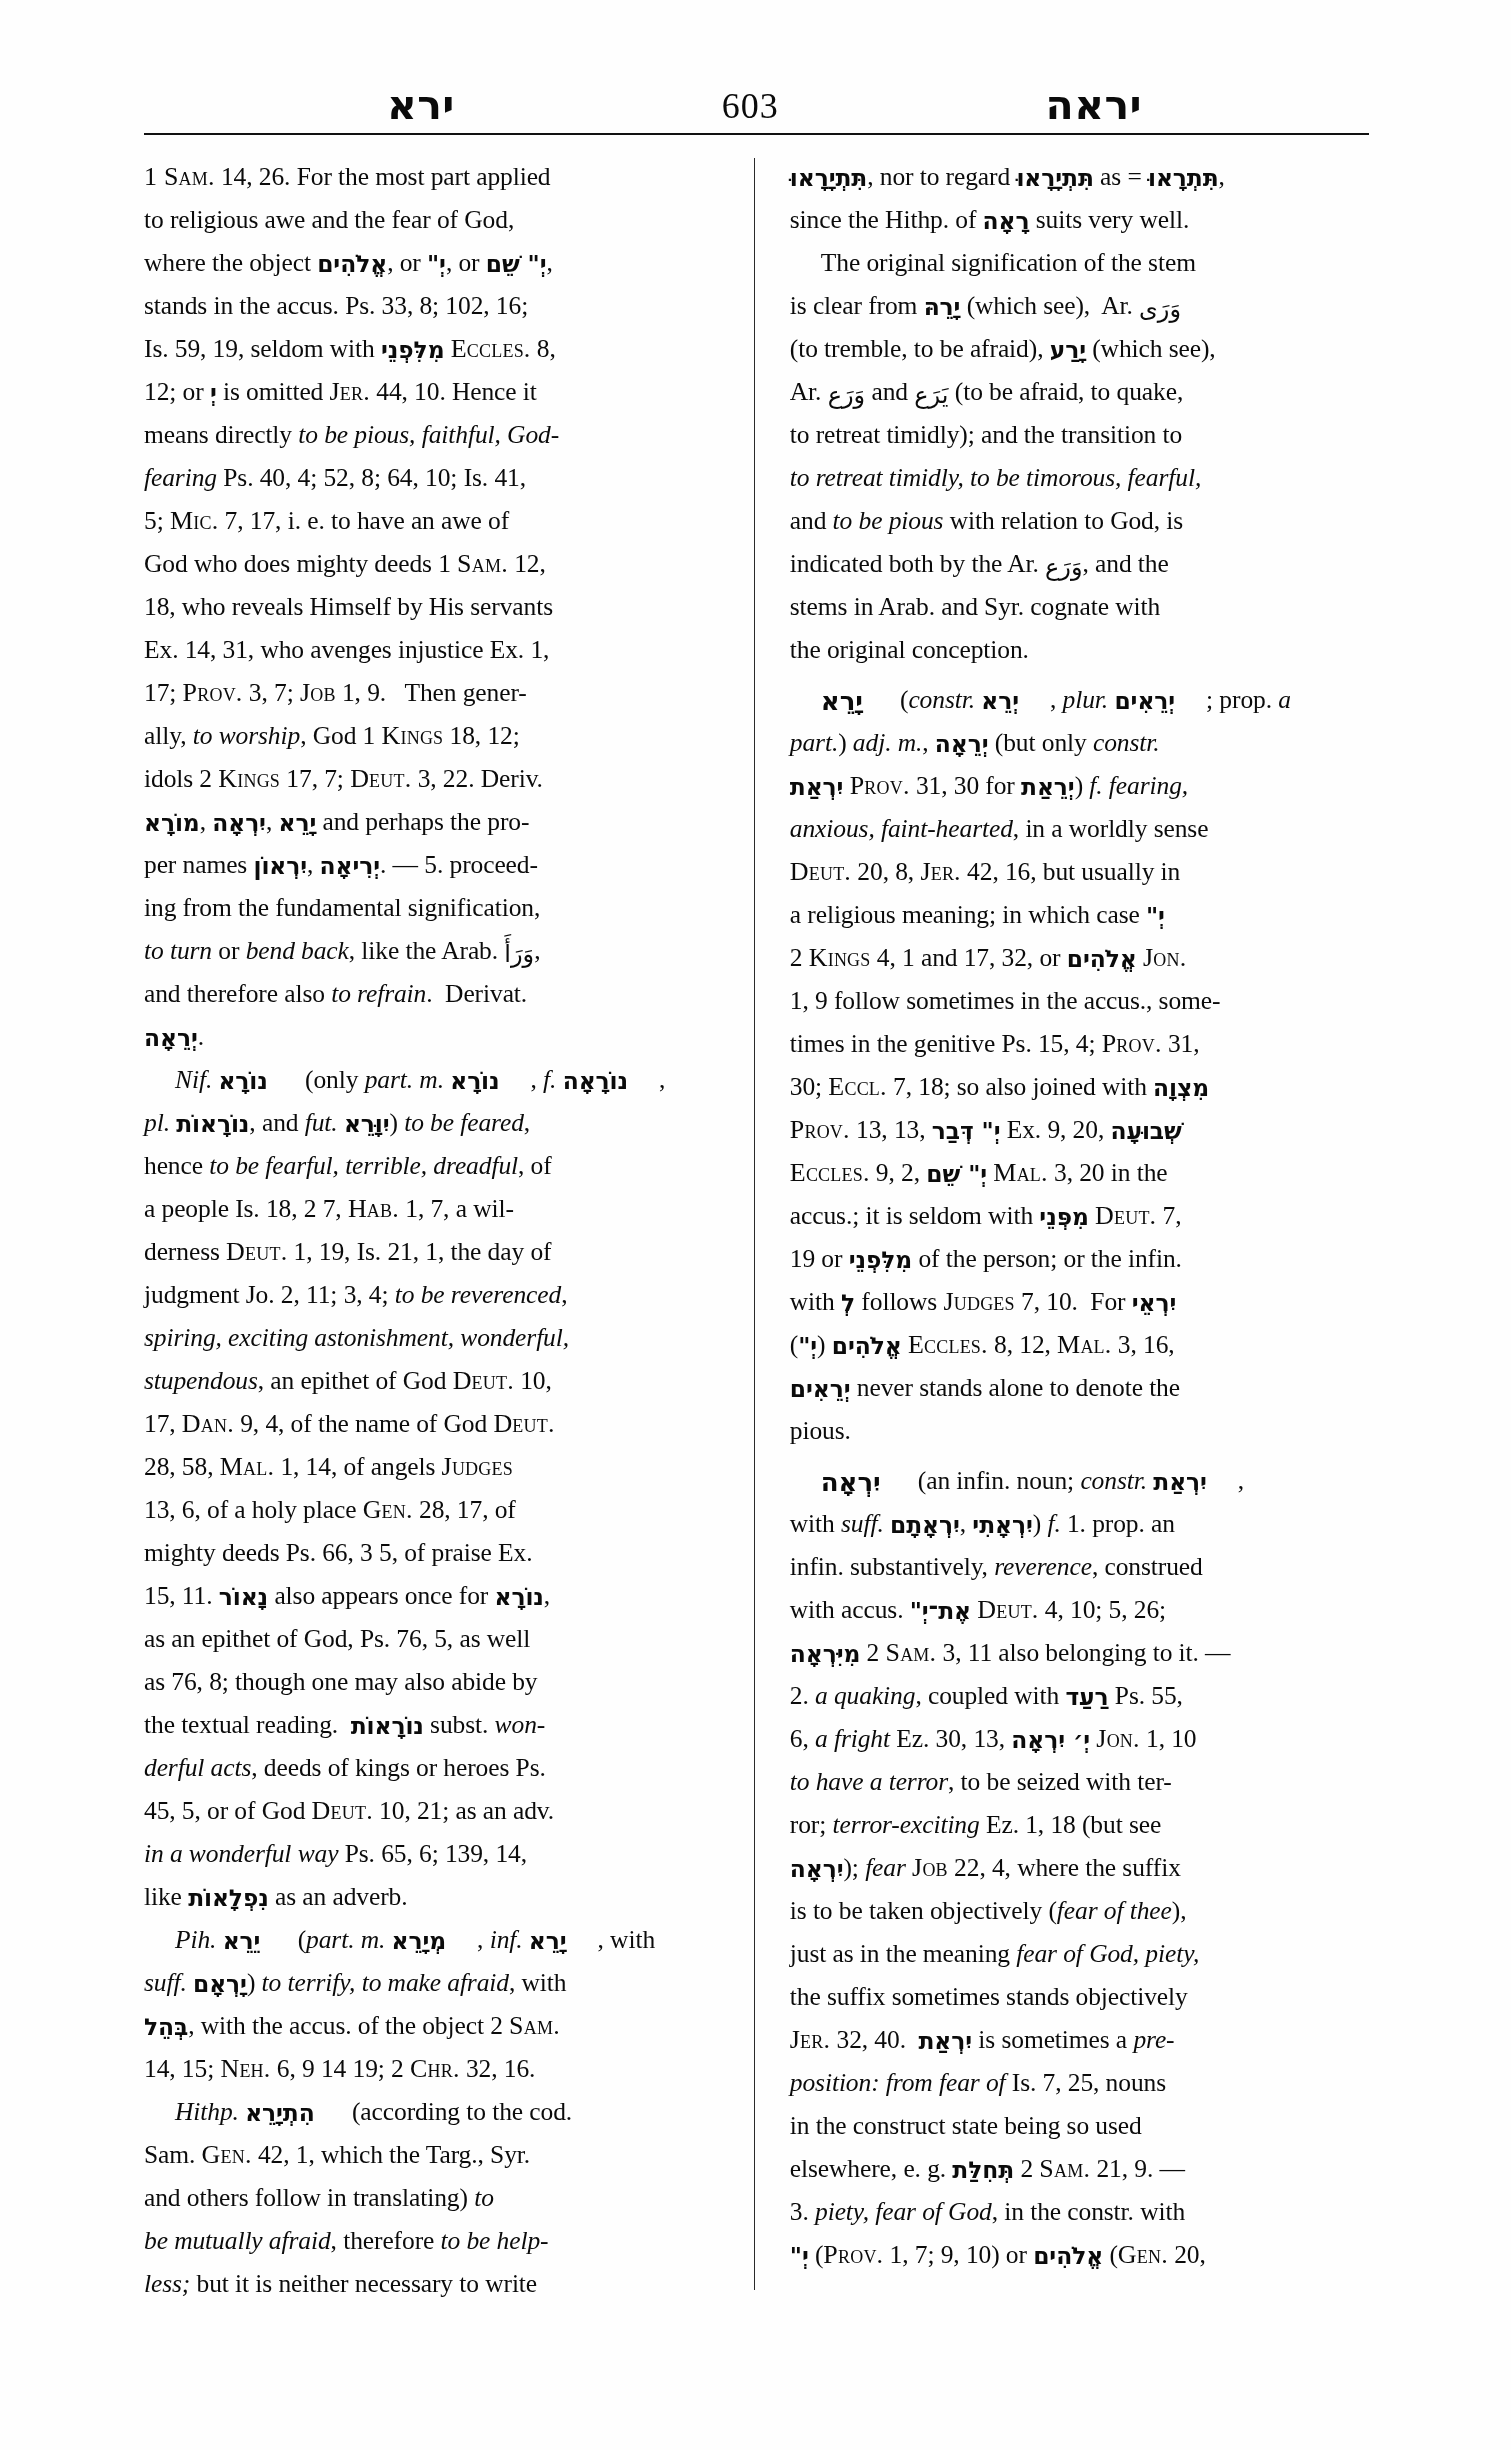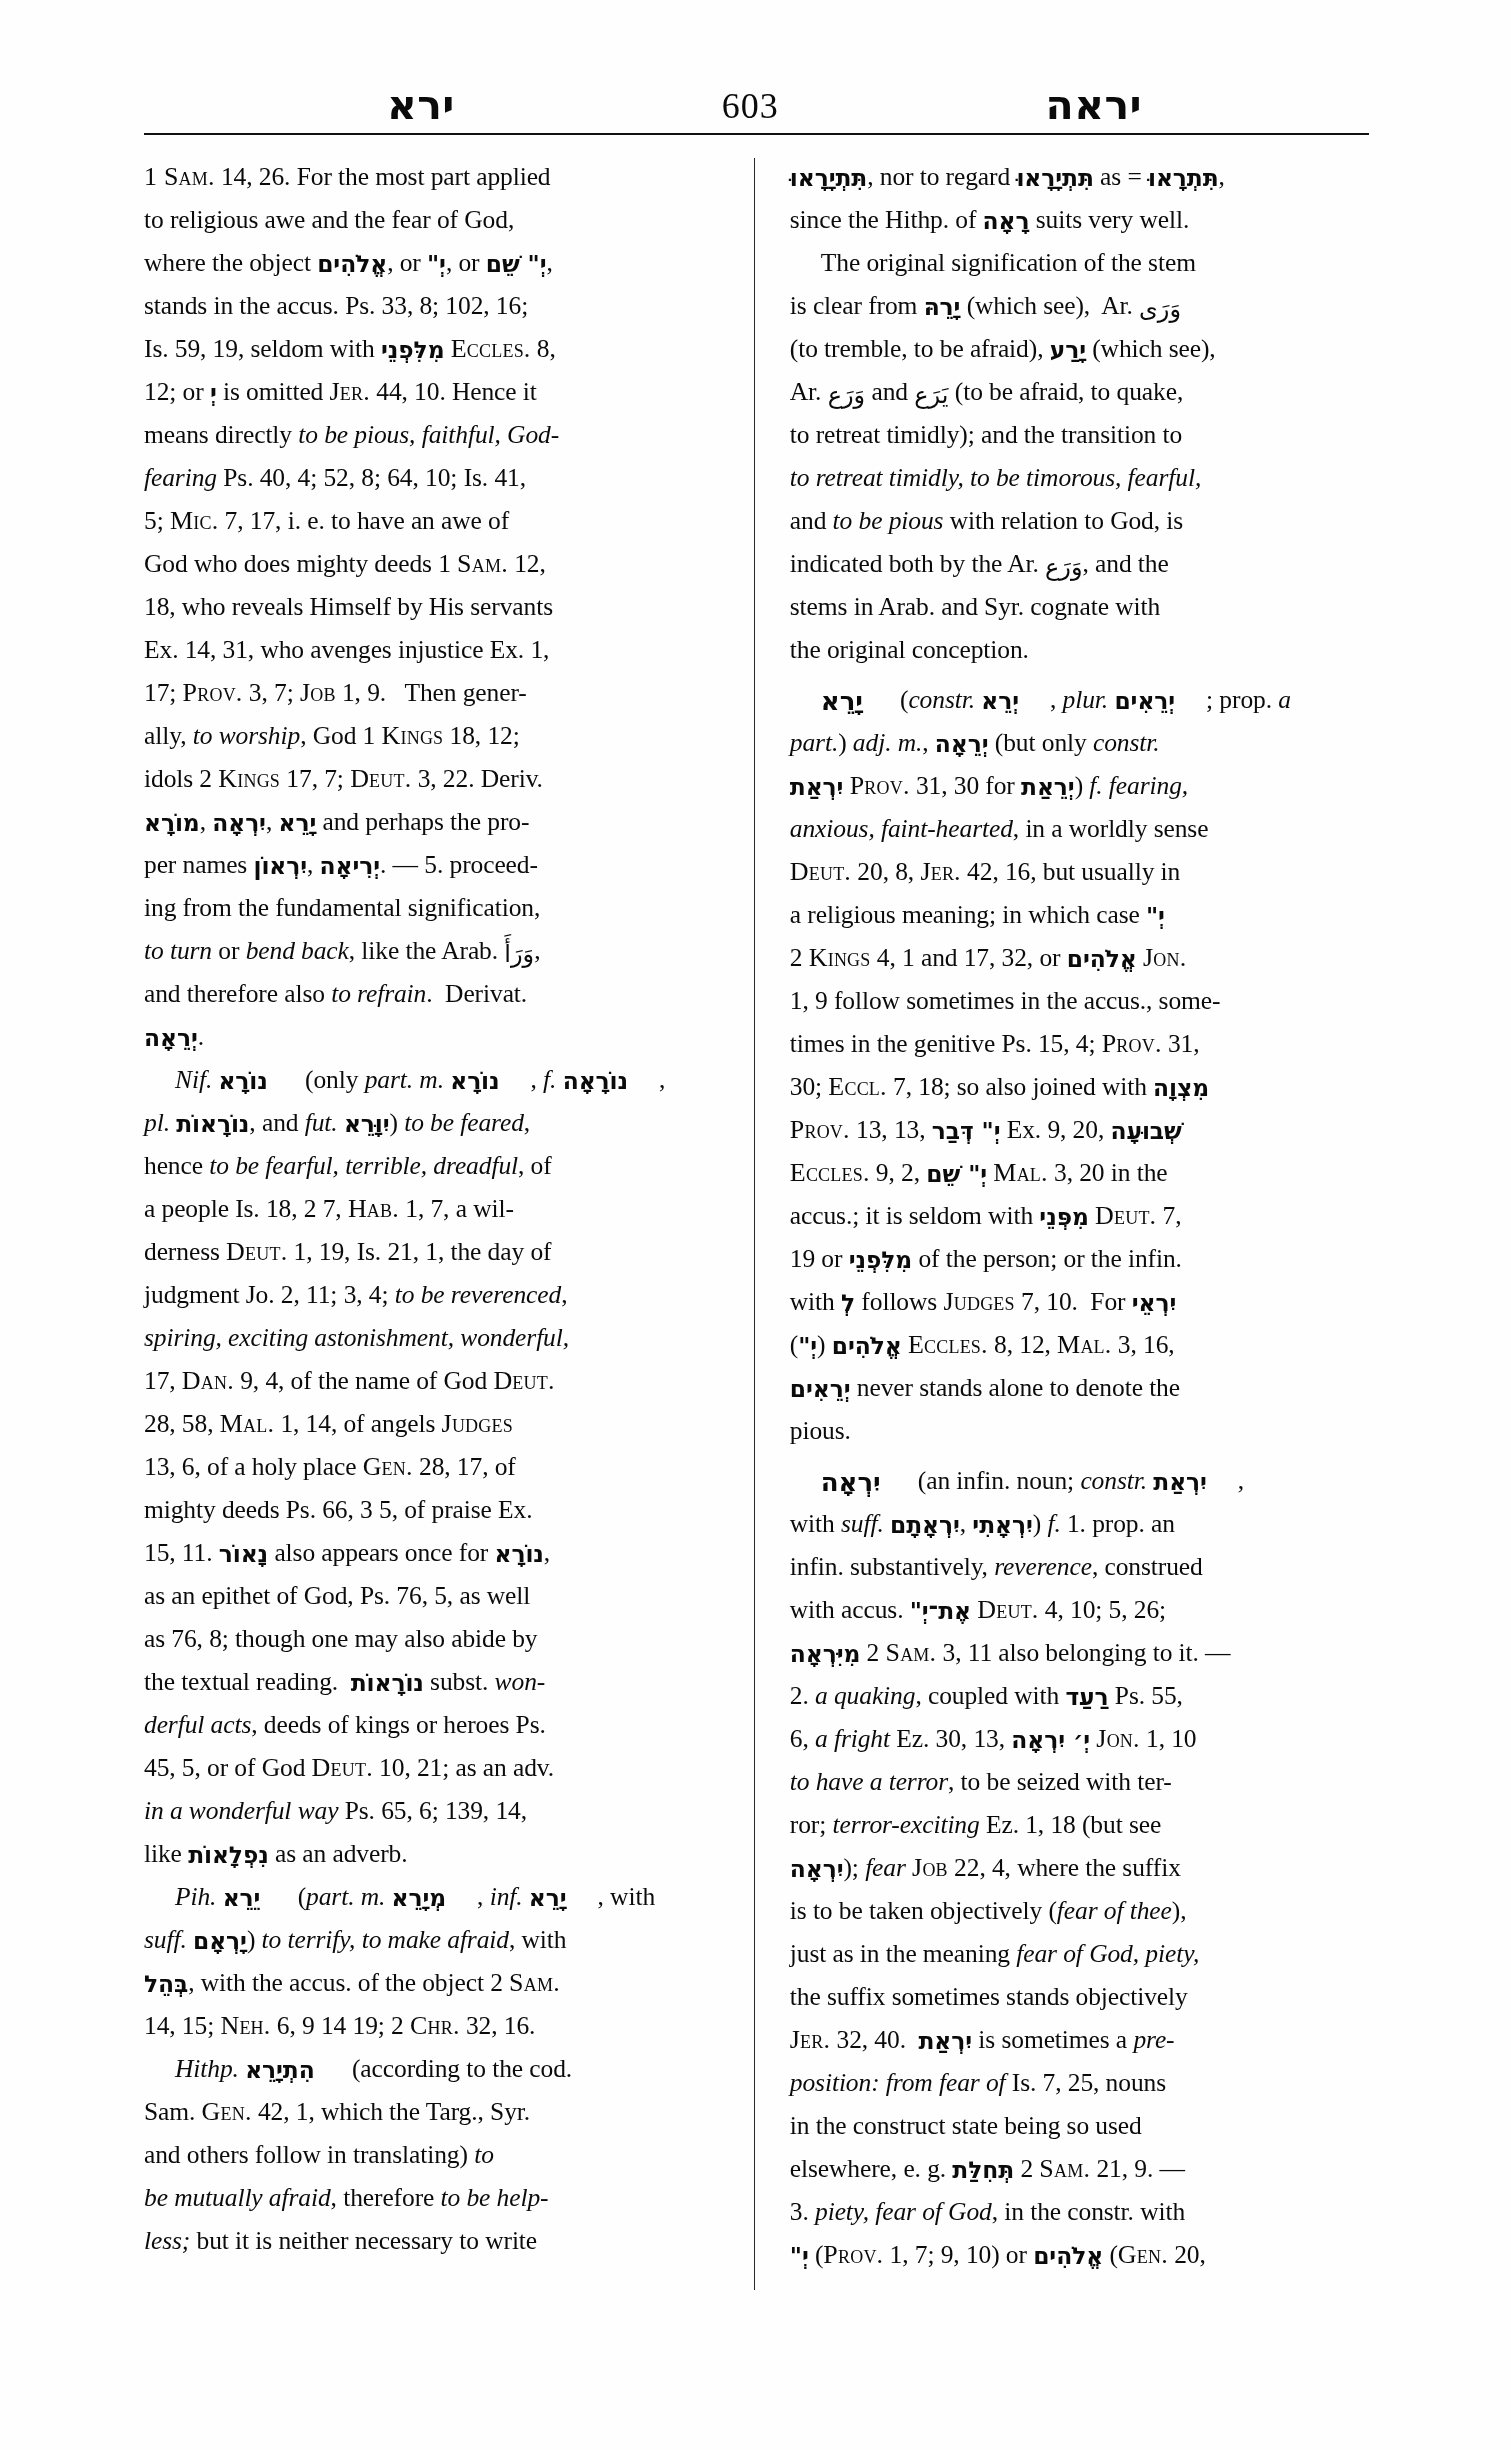--- a/index.html
+++ b/index.html
@@ -168,20 +168,21 @@
       <div class="line"><i>to turn</i> or <i>bend back</i>, like the Arab. <span class="ar">وَرَأَ</span>,</div>
       <div class="line">and therefore also <i>to refrain</i>.&nbsp; Derivat.</div>
       <div class="line"><span class="heb">יְרֵאָה</span>.</div>
       <div class="line indent"><i>Nif.</i> <span class="heb">נוֹרָא</span> (only <i>part. m.</i> <span class="heb">נוֹרָא</span>, <i>f.</i> <span class="heb">נוֹרָאָה</span>,</div>
       <div class="line"><i>pl.</i> <span class="heb">נוֹרָאוֹת</span>, and <i>fut.</i> <span class="heb">יִוָּרֵא</span>) <i>to be feared</i>,</div>
       <div class="line">hence <i>to be fearful, terrible, dreadful</i>, of</div>
       <div class="line">a people Is. 18, 2 7, <span class="sc">Hab.</span> 1, 7, a wil-</div>
       <div class="line">derness <span class="sc">Deut.</span> 1, 19, Is. 21, 1, the day of</div>
       <div class="line">judgment Jo. 2, 11; 3, 4; <i>to be reverenced</i>,</div>
       <div class="line"><i>spiring, exciting astonishment, wonderful,</i></div>
+      <div class="line"><i>stupendous</i>, an epithet of God <span class="sc">Deut.</span> 10,</div>
       <div class="line">17, <span class="sc">Dan.</span> 9, 4, of the name of God <span class="sc">Deut.</span></div>
       <div class="line">28, 58, <span class="sc">Mal.</span> 1, 14, of angels <span class="sc">Judges</span></div>
       <div class="line">13, 6, of a holy place <span class="sc">Gen.</span> 28, 17, of</div>
       <div class="line">mighty deeds Ps. 66, 3 5, of praise Ex.</div>
       <div class="line">15, 11. <span class="heb">נָאוֹר</span> also appears once for <span class="heb">נוֹרָא</span>,</div>
       <div class="line">as an epithet of God, Ps. 76, 5, as well</div>
       <div class="line">as 76, 8; though one may also abide by</div>
       <div class="line">the textual reading.&nbsp; <span class="heb">נוֹרָאוֹת</span> subst. <i>won-</i></div>
       <div class="line"><i>derful acts</i>, deeds of kings or heroes Ps.</div>
       <div class="line">45, 5, or of God <span class="sc">Deut.</span> 10, 21; as an adv.</div>

